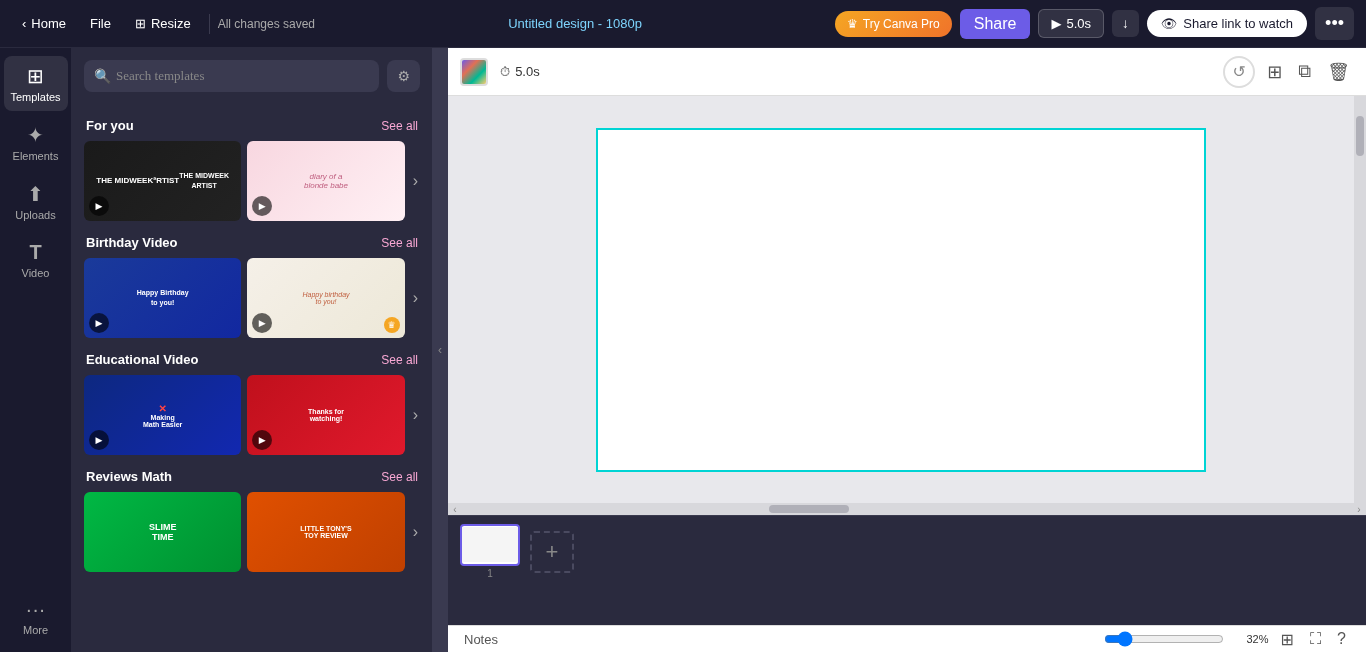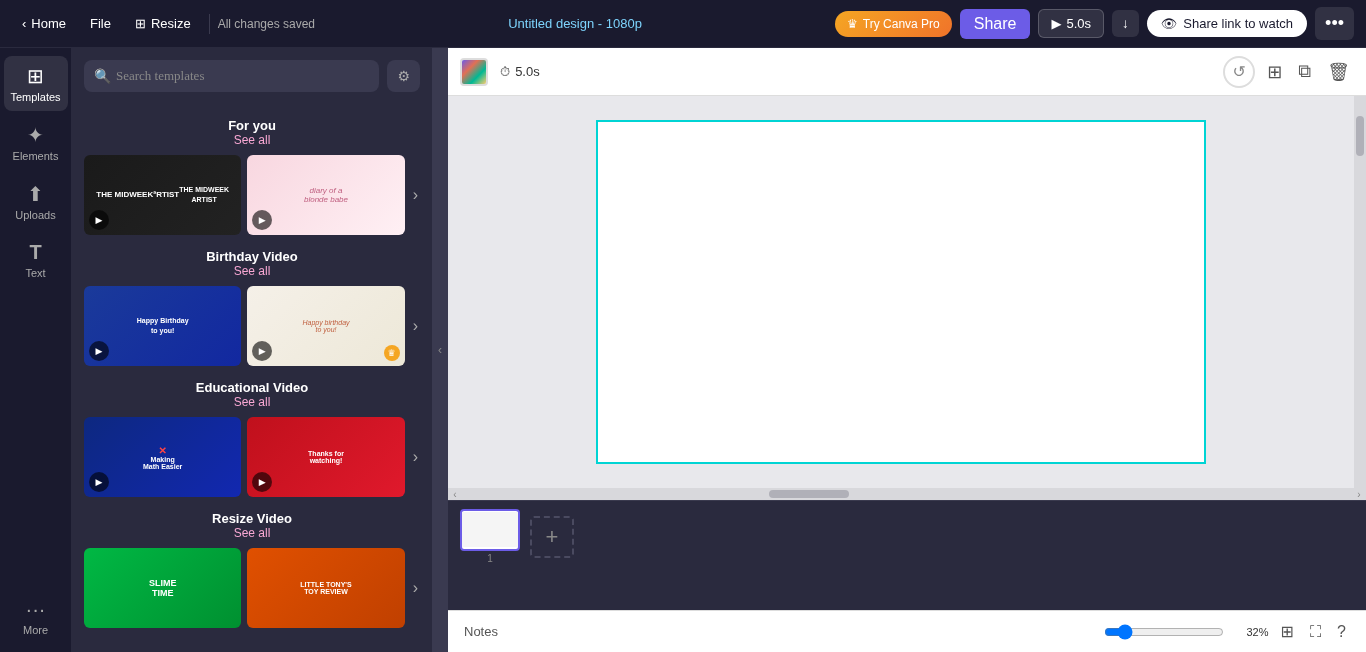--- a/index.html
+++ b/index.html
@@ -84,21 +84,20 @@
       background: #3a3a50; border: none; color: #aaa; padding: 8px 10px;
       border-radius: 8px; cursor: pointer; font-size: 14px;
     }
     .panel-content { flex: 1; overflow-y: auto; padding: 0 12px 12px; }
     .panel-content::-webkit-scrollbar { width: 4px; }
     .panel-content::-webkit-scrollbar-thumb { background: #4a4a60; border-radius: 2px; }
 
     .section-header {
       display: flex; justify-content: space-between; align-items: center;
       margin: 14px 2px 8px; 
-      flex-direction: column;
     }
     .section-title { font-size: 13px; font-weight: 600; color: #fff; }
     .see-all { font-size: 12px; color: #f9a8d4; cursor: pointer; background: none; border: none; }
 
     .template-row {
       display: flex; gap: 6px; align-items: stretch; position: relative;
     }
     .thumb-placeholder {
       width: 100%; height: 80px; border-radius: 6px; overflow: hidden;
       position: relative; cursor: pointer; display: flex; align-items: center;
@@ -189,21 +188,21 @@
     .page-thumb-inner { width: 100%; height: 35px; background: #f5f5f5; }
     .add-page-btn {
       width: 44px; height: 42px; border: 2px dashed #4a4a60; border-radius: 4px;
       background: none; color: #888; font-size: 22px; cursor: pointer;
       display: flex; align-items: center; justify-content: center;
     }
     .page-num { font-size: 10px; color: #888; text-align: center; margin-top: 2px; }
 
     
     .bottom-bar {
-      height: 42px; background: #fff; display: flex; align-items: center;
+      height: 27px; background: #fff; display: flex; align-items: center;
       padding: 0 16px; border-top: 1px solid #ddd; flex-shrink: 0;
     }
     .notes-label { font-size: 13px; color: #555; }
     .bottom-right { margin-left: auto; display: flex; align-items: center; gap: 8px; }
     .zoom-slider { width: 120px; }
     .zoom-pct { font-size: 11px; color: #333; min-width: 36px; text-align: right; }
     .bottom-btn {
       background: none; border: none; cursor: pointer; color: #555;
       padding: 4px; border-radius: 4px; font-size: 16px;
     }
@@ -265,21 +264,21 @@
     <div class="sidebar-item">
       <span class="sidebar-icon">✦</span>
       <span>Elements</span>
     </div>
     <div class="sidebar-item">
       <span class="sidebar-icon">⬆</span>
       <span>Uploads</span>
     </div>
     <div class="sidebar-item">
       <span class="sidebar-icon" style="font-weight:bold;">T</span>
-      <span>Text</span>
+      <span>Video</span>
     </div>
     <div class="sidebar-item" style="margin-top:auto;">
       <span class="sidebar-icon">···</span>
       <span>More</span>
     </div>
   </div>
 
   <div class="panel">
     <div class="panel-search">
       <div class="search-wrap">
@@ -351,21 +350,21 @@
         <div class="thumb-placeholder">
           <div style="width:100%;height:80px;background:linear-gradient(135deg,#c0101c,#e0192c);display:flex;align-items:center;justify-content:center;">
             <span style="color:#fff;font-size:7px;font-weight:bold;text-align:center;">Thanks for<br>watching!</span>
           </div>
           <div class="play-badge">▶</div>
         </div>
         <div class="row-nav">›</div>
       </div>
 
       <div class="section-header">
-        <span class="section-title">Resize Video</span>
+        <span class="section-title">Reviews Math</span>
         <button class="see-all">See all</button>
       </div>
       <div class="template-row">
         <div class="thumb-placeholder">
           <div style="width:100%;height:80px;background:linear-gradient(135deg,#00b844,#009030);display:flex;align-items:center;justify-content:center;">
             <span style="color:#fff;font-size:9px;font-weight:900;text-align:center;">SLIME<br>TIME</span>
           </div>
         </div>
         <div class="thumb-placeholder">
           <div style="width:100%;height:80px;background:linear-gradient(135deg,#e05000,#c04000);display:flex;align-items:center;justify-content:center;">

